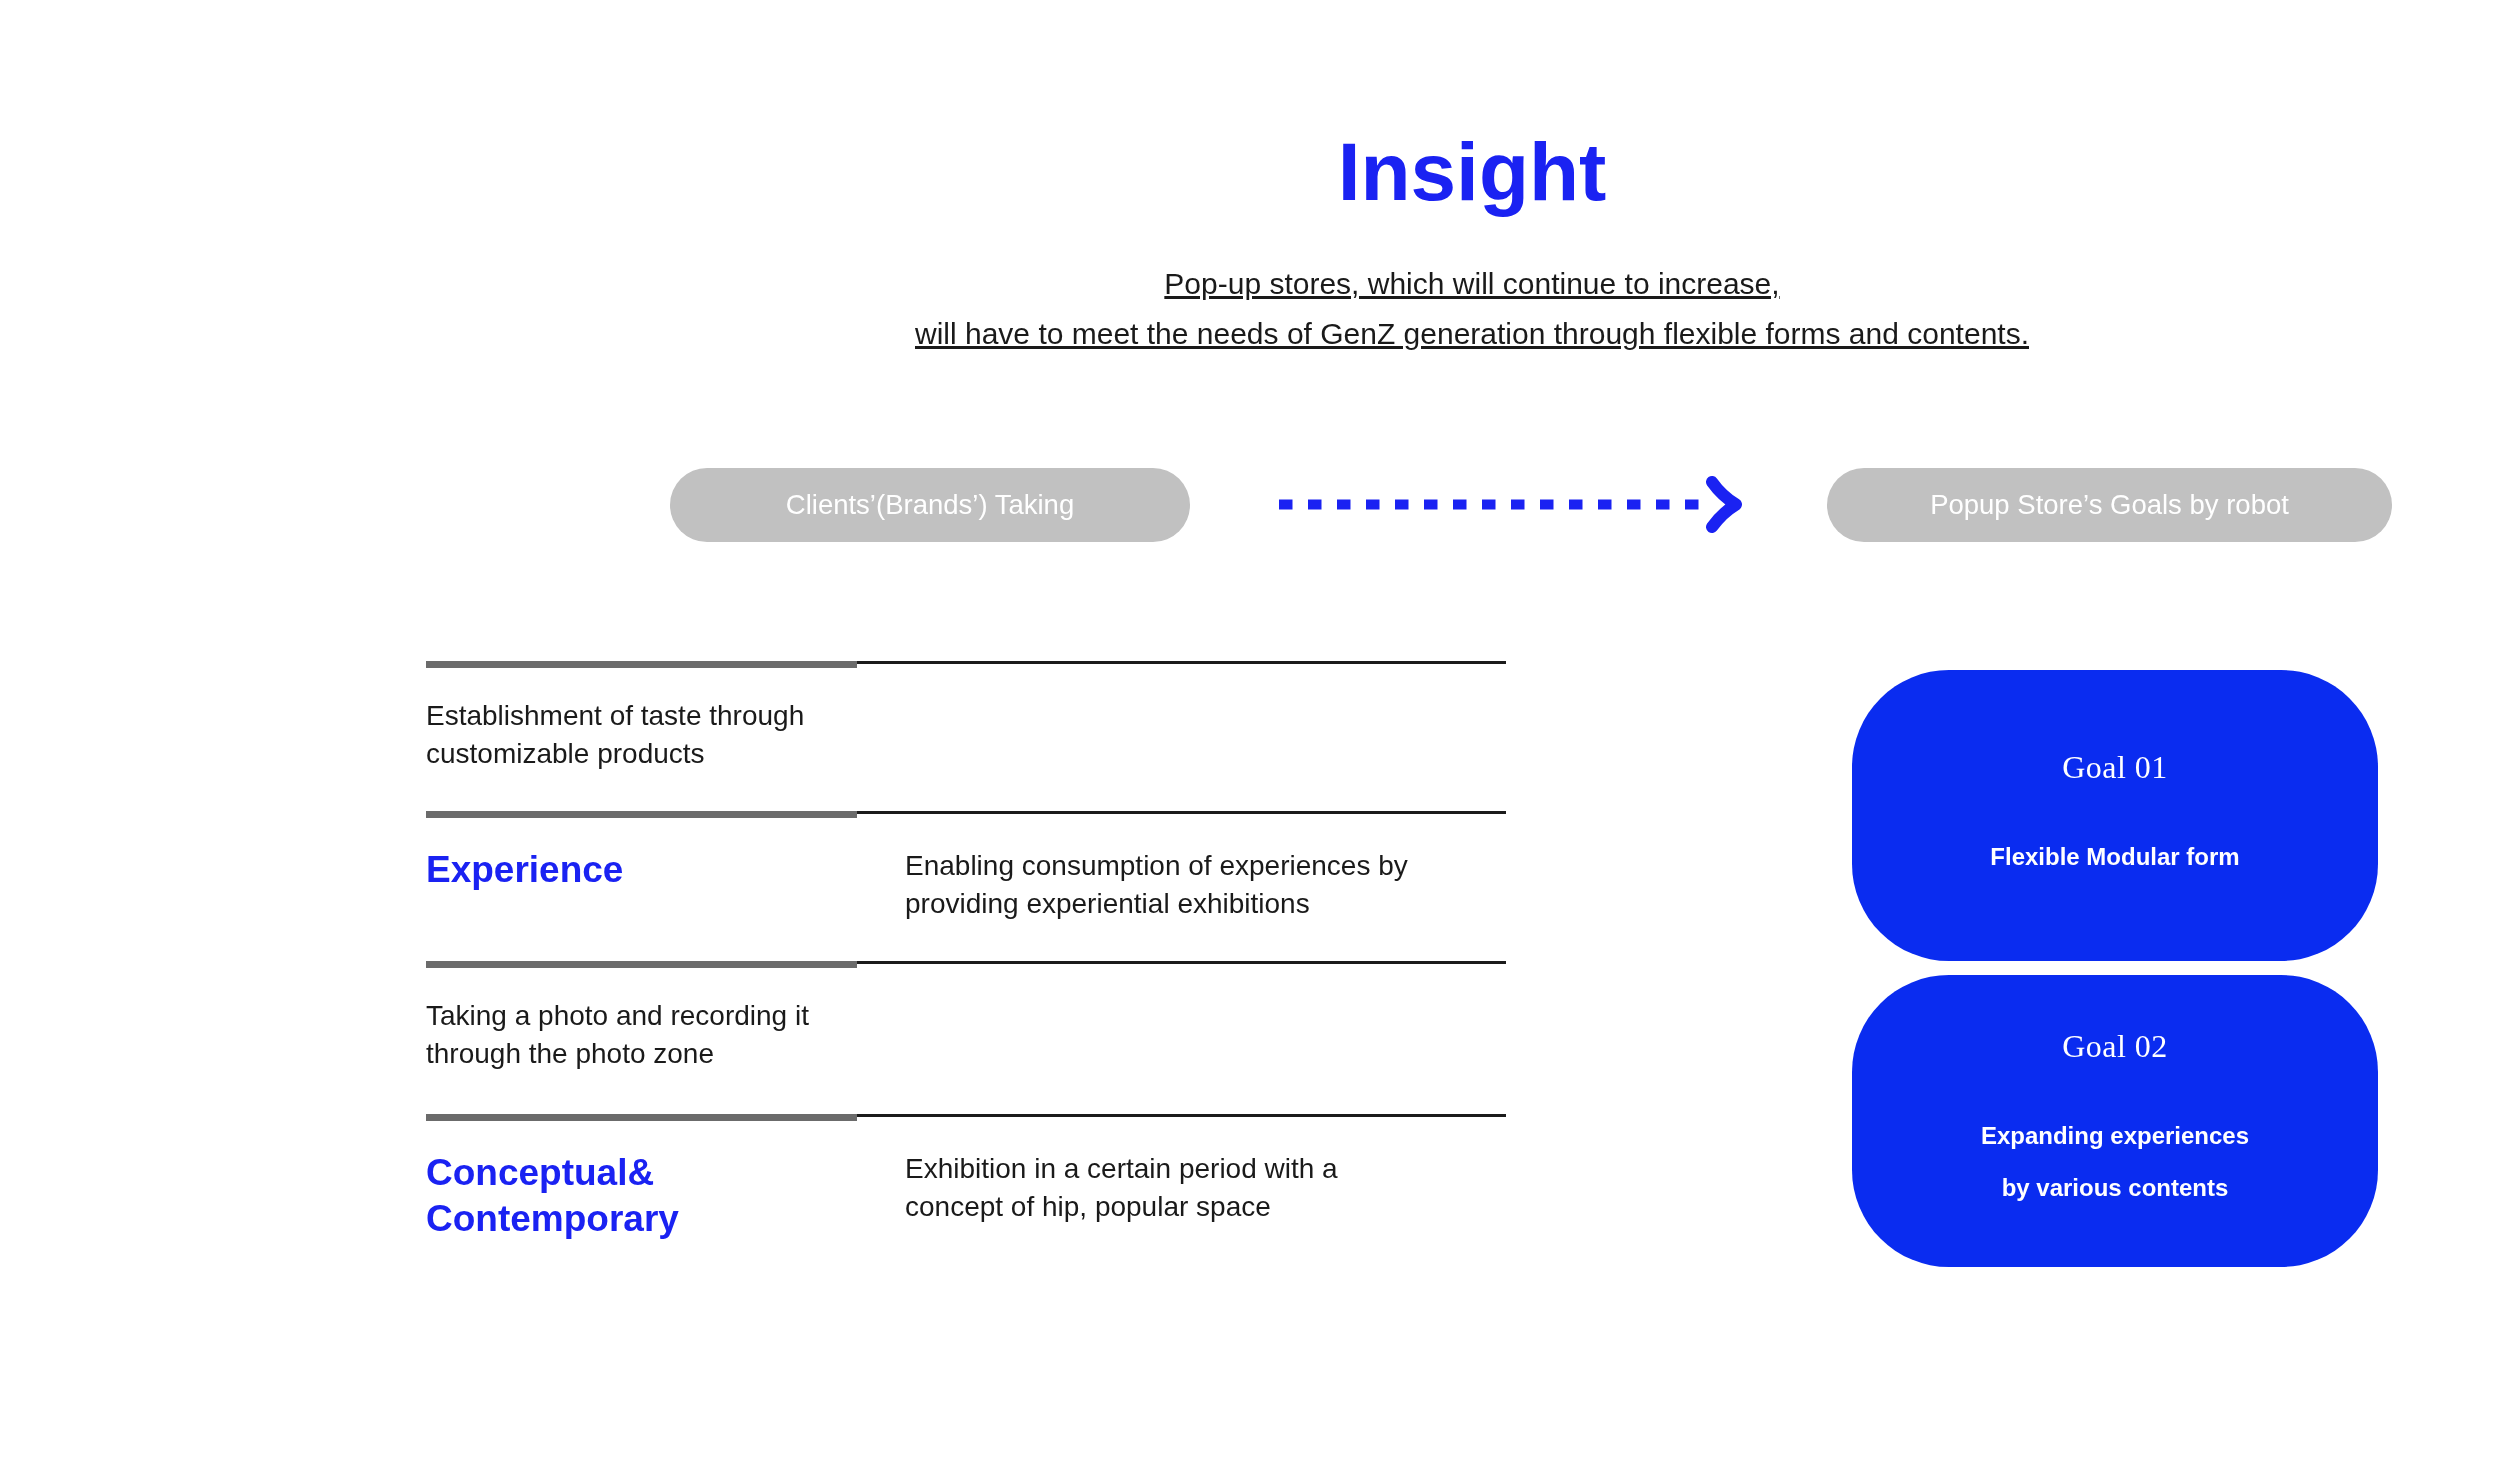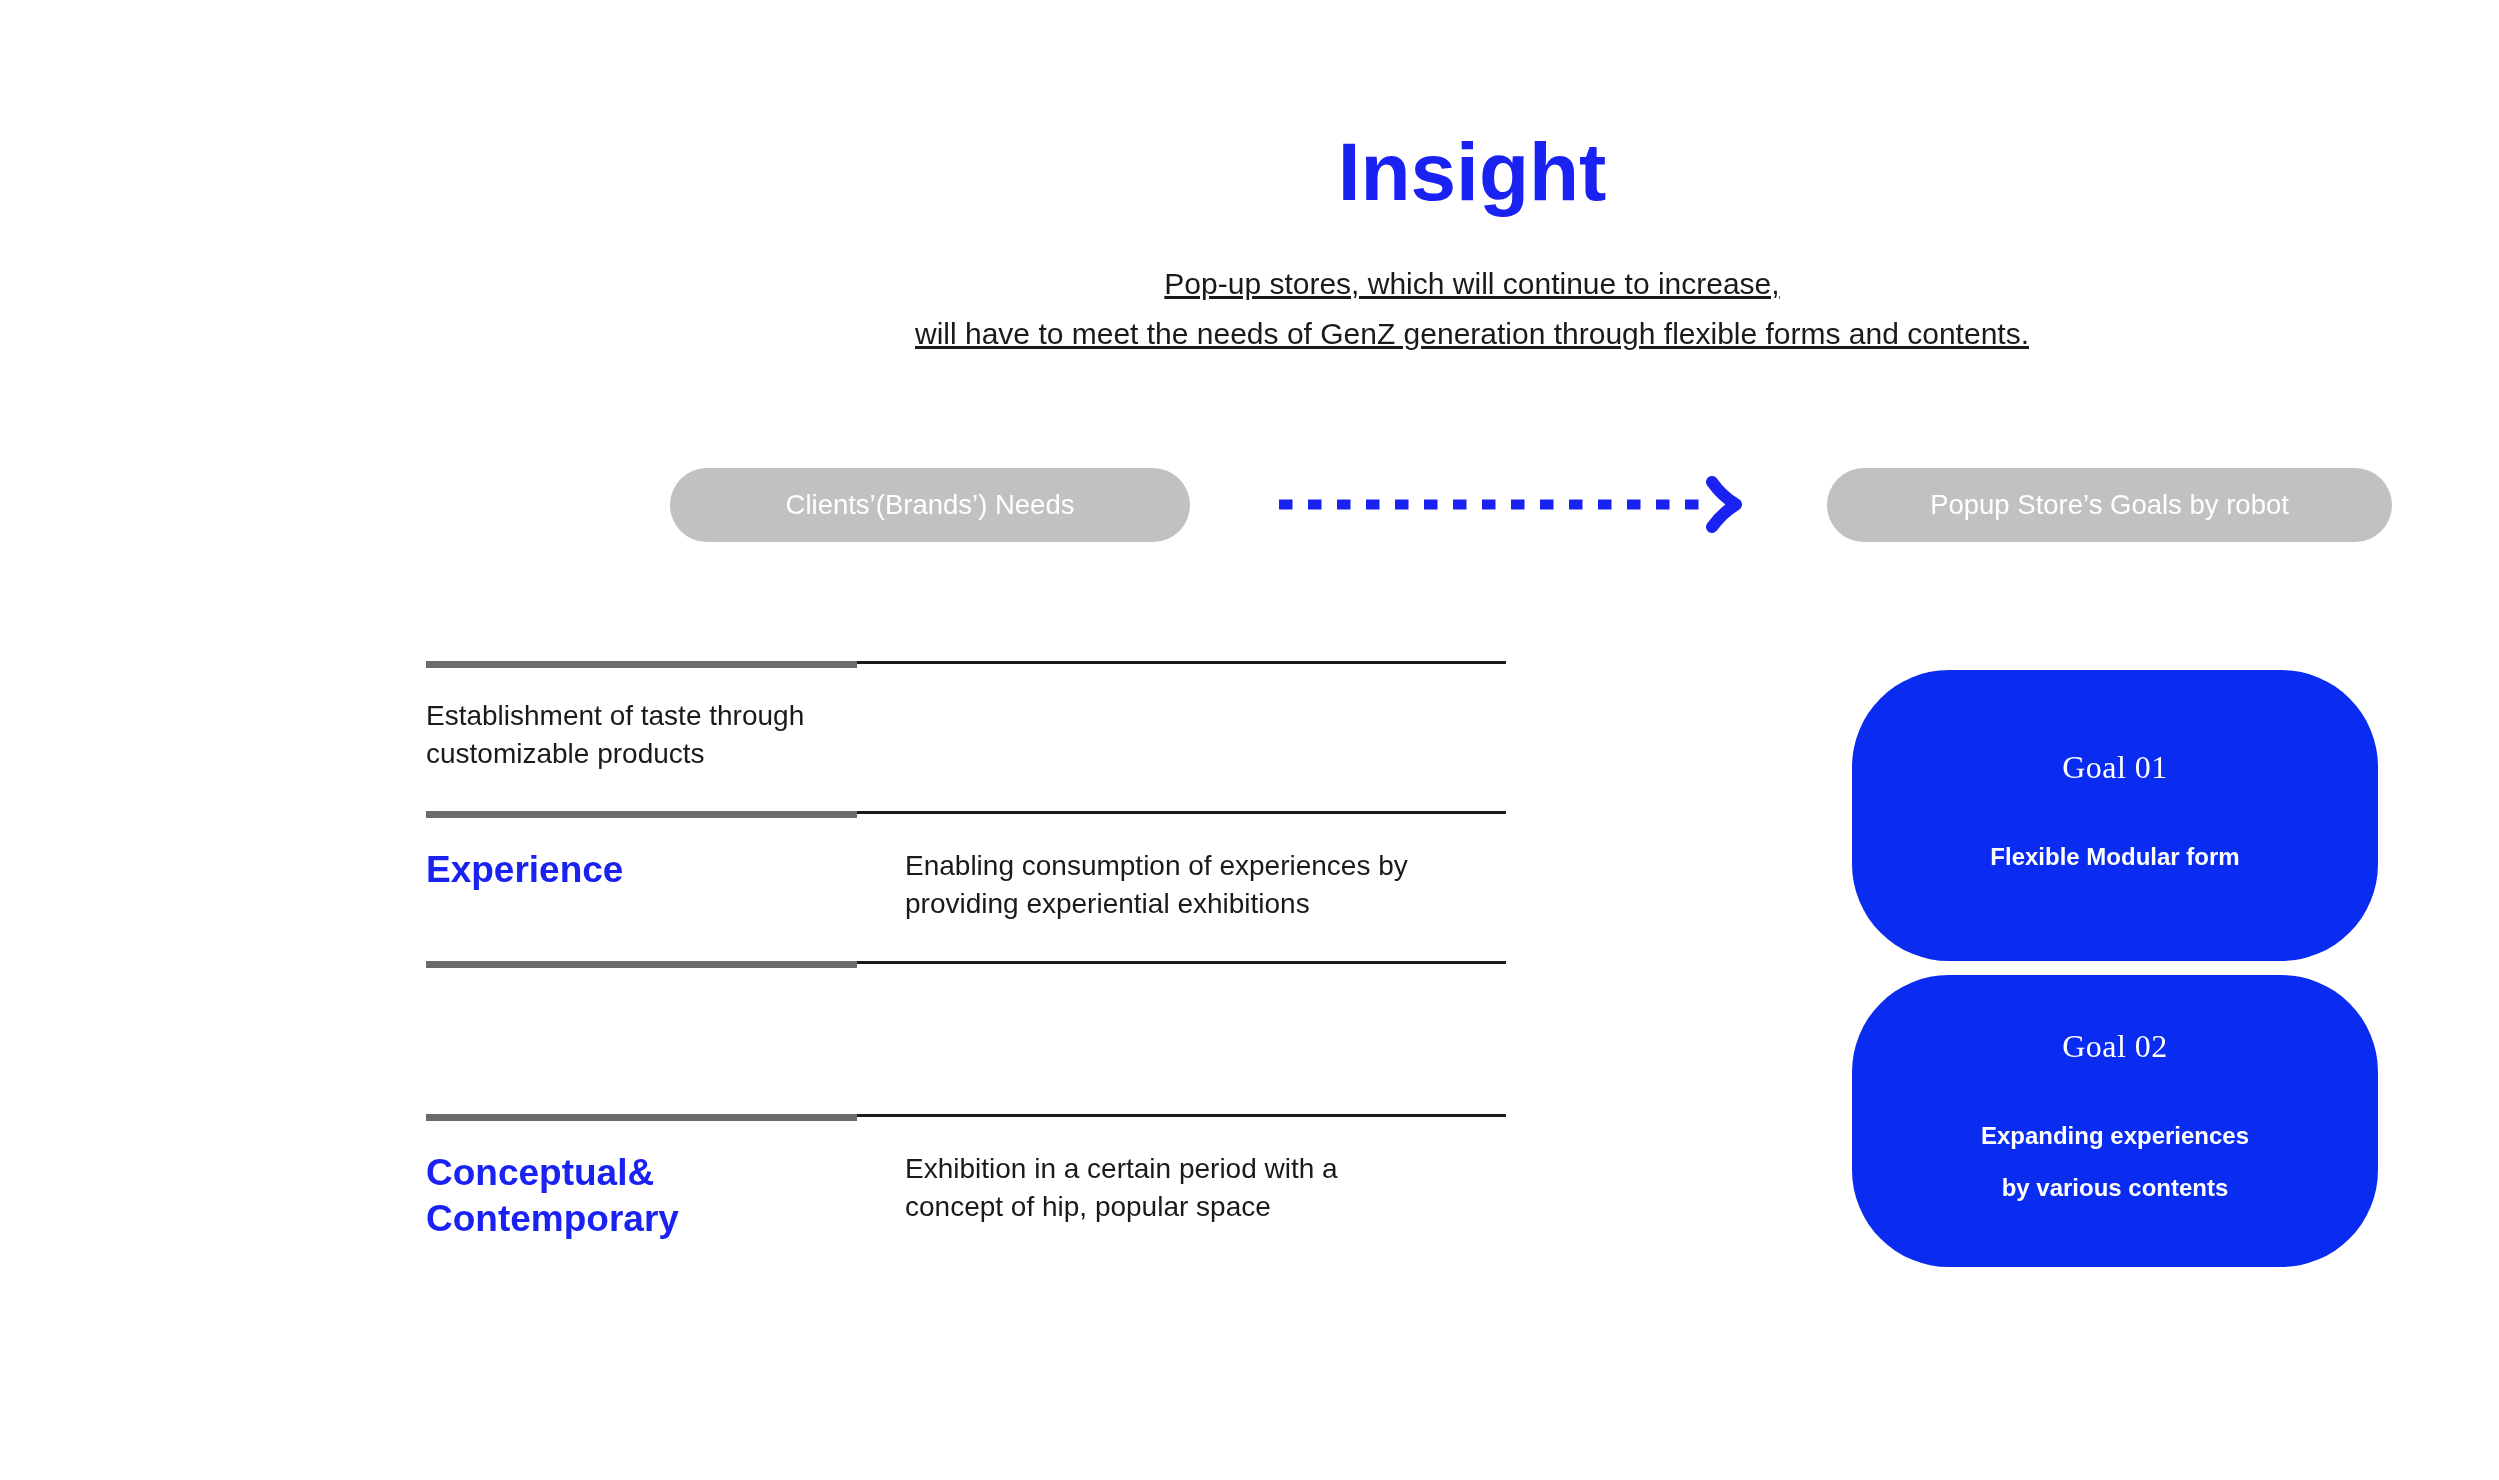--- a/index.html
+++ b/index.html
@@ -109,21 +109,21 @@
   }
 </style>
 </head>
 <body>
 
 <h1 class="abs slide-title">Insight</h1>
 <p class="abs slide-subtitle">Pop-up stores, which will continue to increase,
 will have to meet the needs of GenZ generation through flexible forms and contents.</p>
 
 <div class="abs pill pill-left">
-  <span>Clients’(Brands’) Needs</span>
+  <span>Clients’(Brands’) Taking</span>
 </div>
 
 <svg class="abs flow-arrow" viewBox="0 0 950 130" xmlns="http://www.w3.org/2000/svg" aria-hidden="true">
   <line x1="0" y1="65" x2="855" y2="65" stroke="currentColor" stroke-width="20" stroke-dasharray="27 31"></line>
   <path d="M866 20 Q886 48 914 65 Q886 82 866 110" fill="none" stroke="currentColor" stroke-width="24" stroke-linecap="round" stroke-linejoin="round"></path>
 </svg>
 
 <div class="abs pill pill-right">
   <span>Popup Store’s Goals by robot</span>
 </div>
@@ -146,20 +146,22 @@
       <div class="row-label">Experience</div>
       <div class="row-desc">Enabling consumption of experiences by
 providing experiential exhibitions</div>
     </div>
   </div>
 
   <div class="needs-row r2">
     <div class="divider-gray"></div>
     <div class="divider-black"></div>
     <div class="row-content">
+      <div class="row-desc">Taking a photo and recording it
+through the photo zone</div>
     </div>
   </div>
 
   <div class="needs-row r3">
     <div class="divider-gray"></div>
     <div class="divider-black"></div>
     <div class="row-content">
       <div class="row-label">Conceptual&amp;
 Contemporary</div>
       <div class="row-desc">Exhibition in a certain period with a

